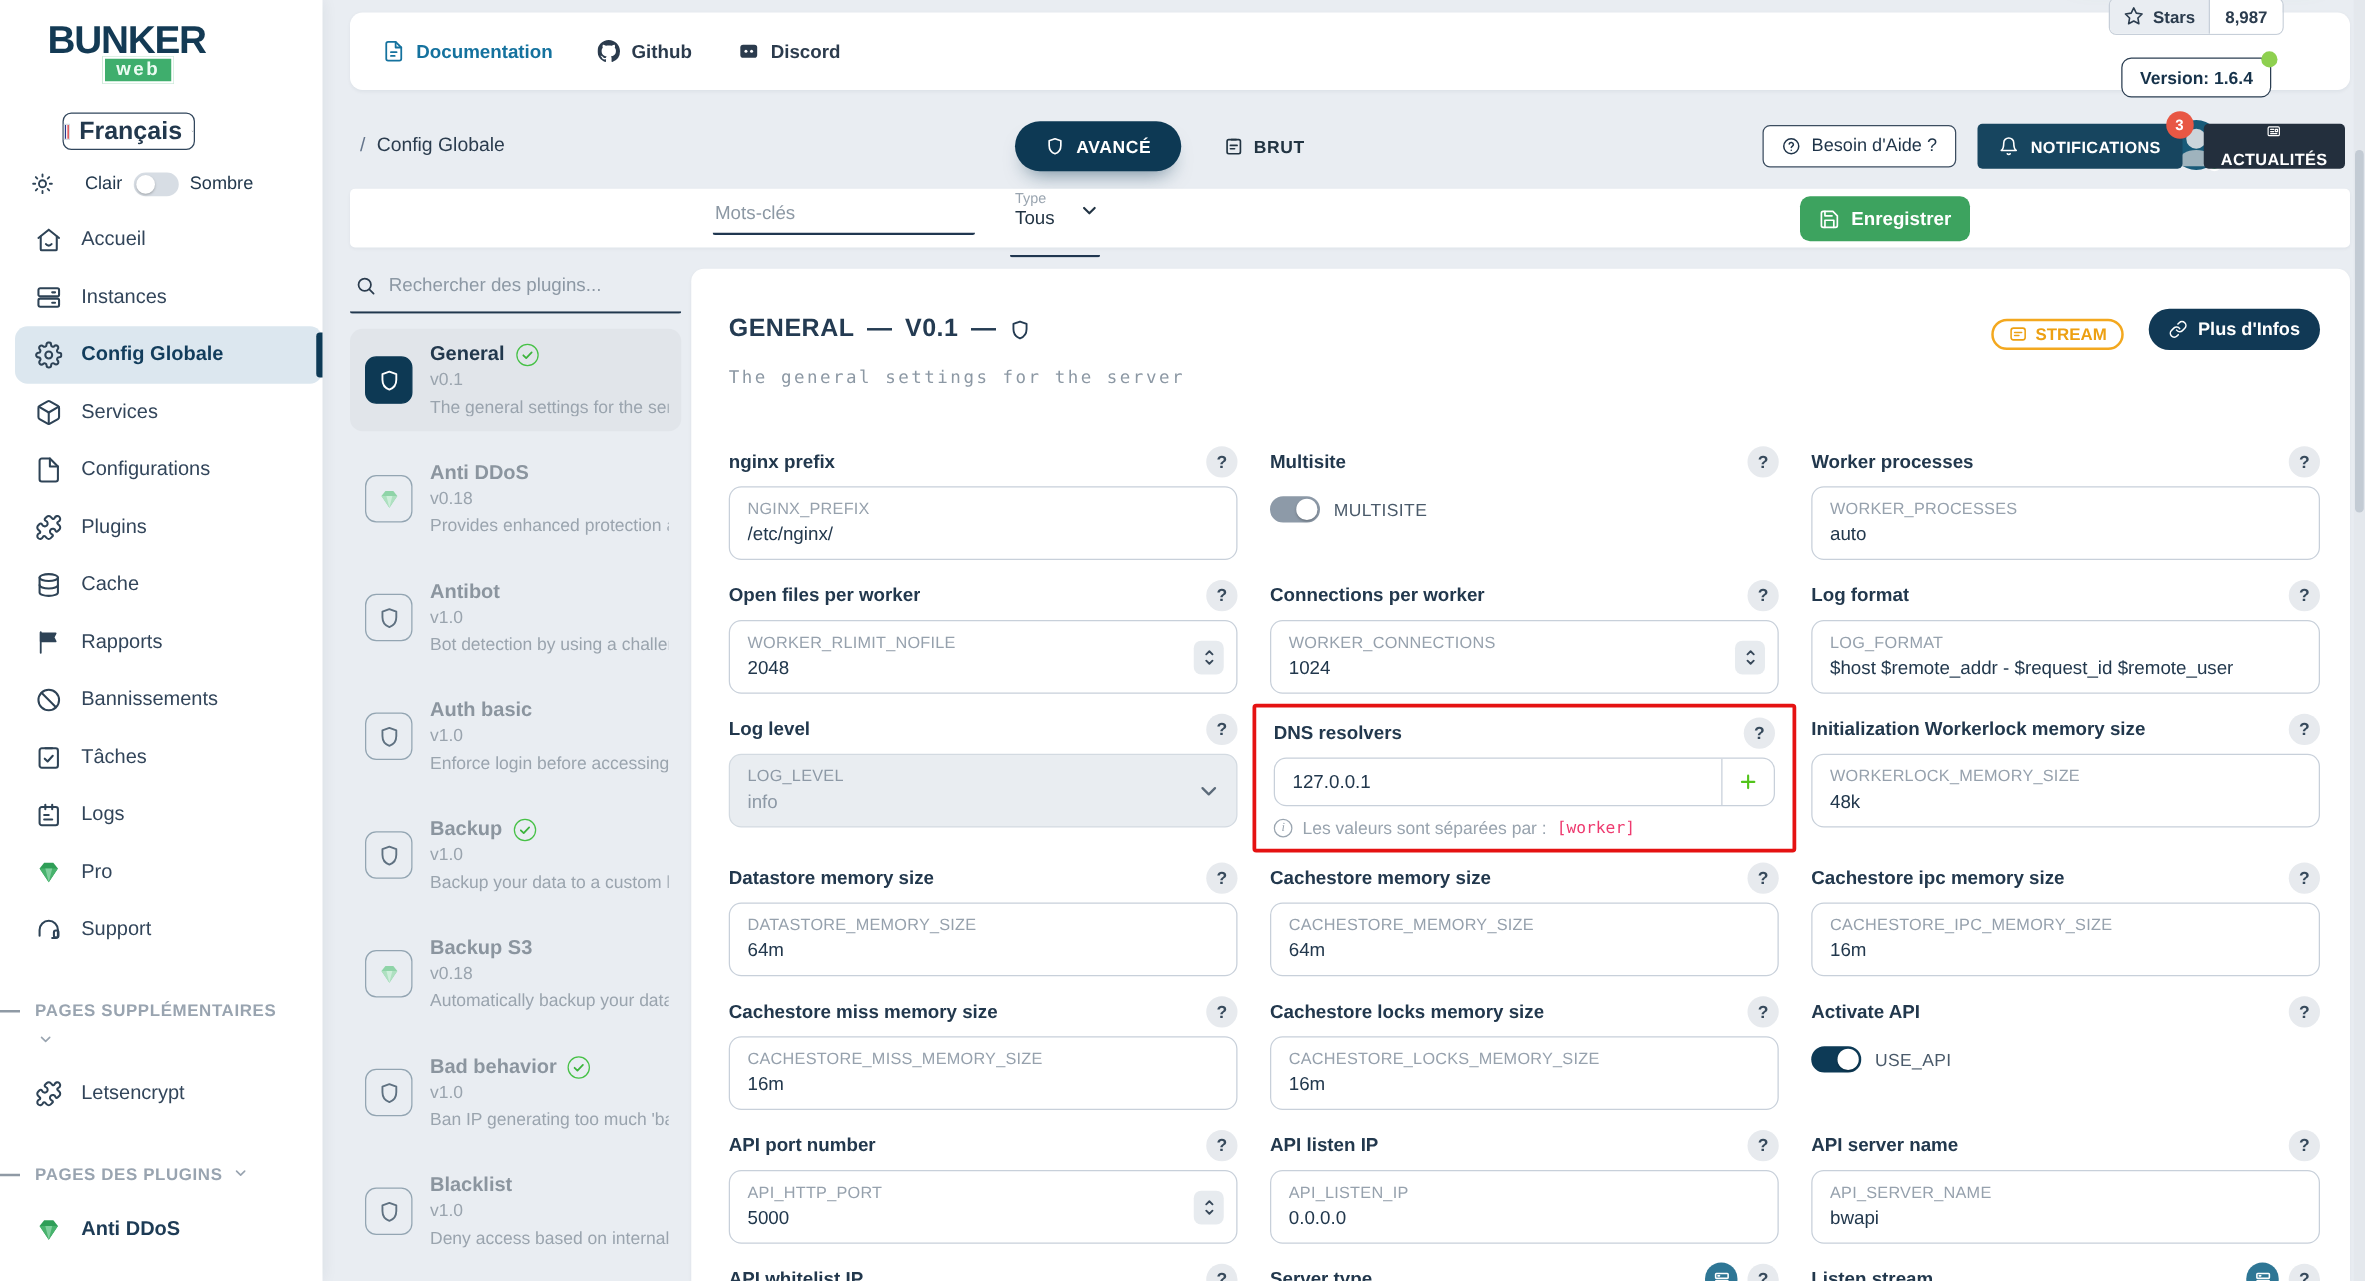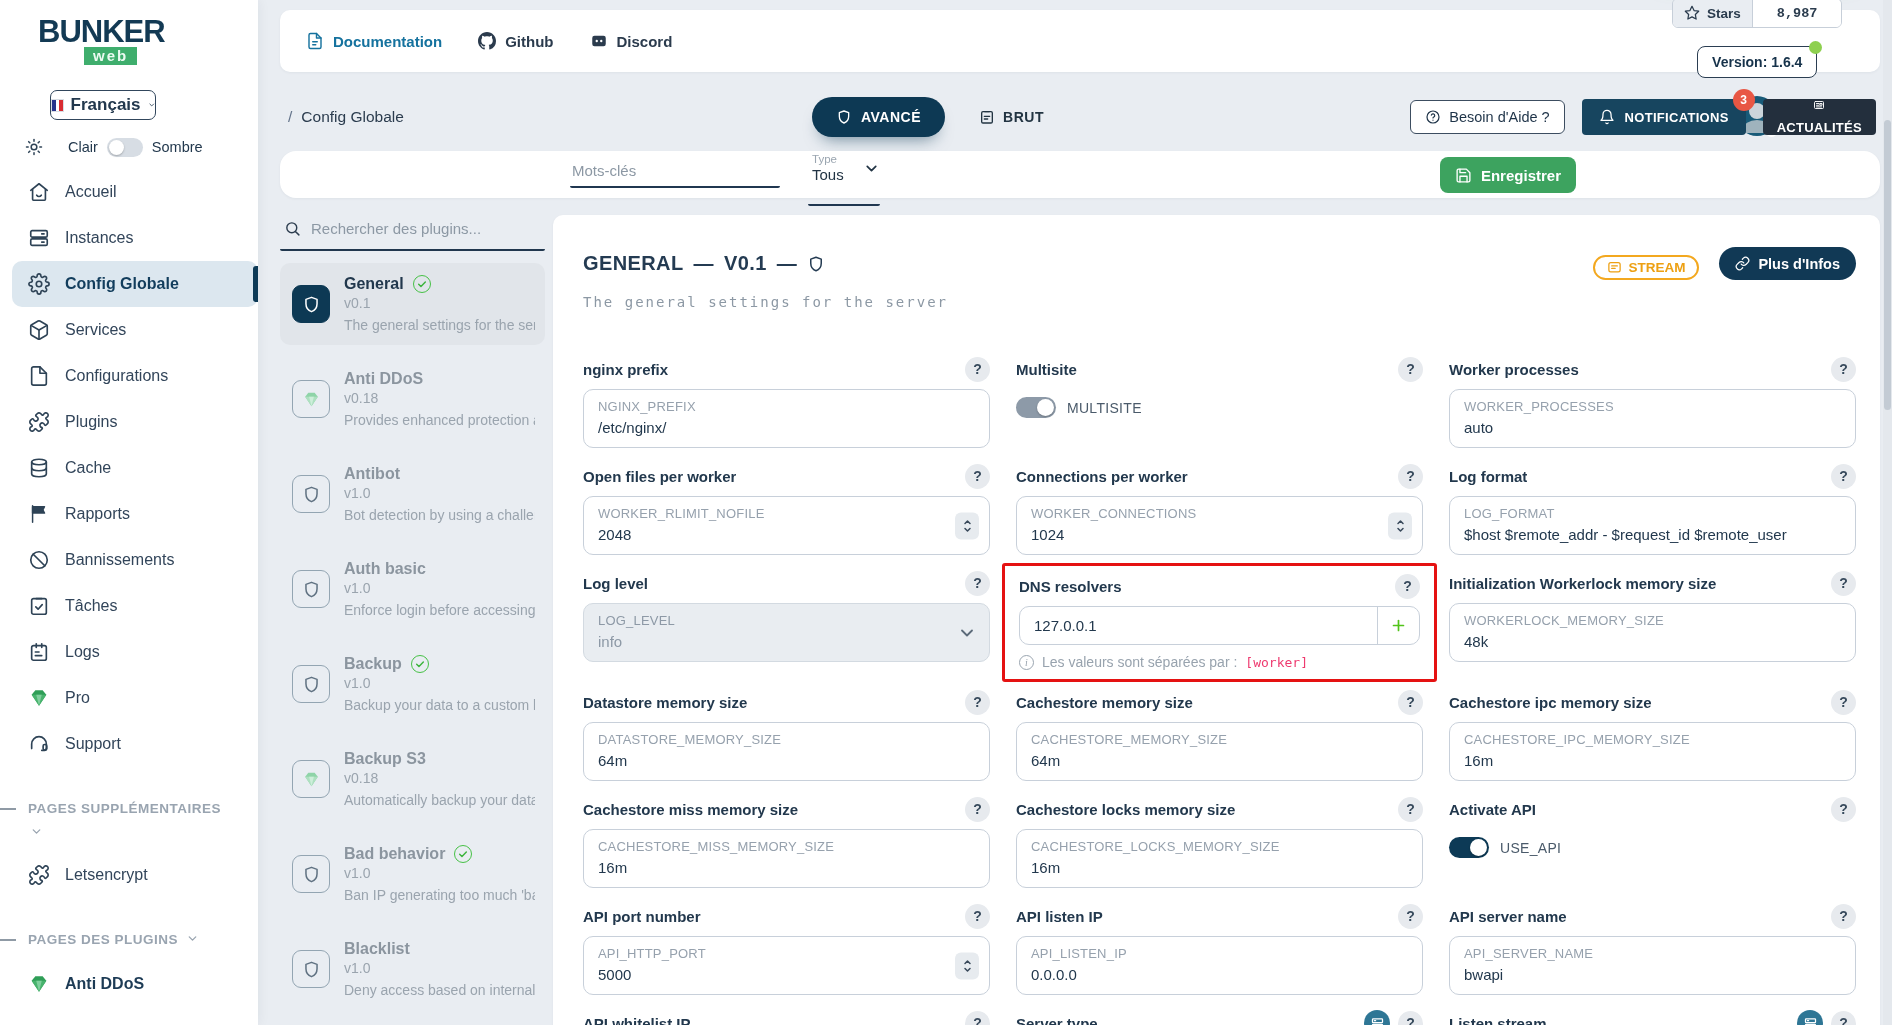--- a/index.html
+++ b/index.html
@@ -5,21 +5,21 @@
   * { margin:0; padding:0; box-sizing:border-box; }
   html,body { width:1892px; height:1025px; }
   body { font-family:"Liberation Sans", sans-serif; background:#e9edf2; color:#22384d; overflow:hidden; }
   .app { position:relative; width:1892px; height:1025px; display:flex; overflow:hidden; background:#e9edf2; }
 
   
   .sidebar { width:258px; flex:none; background:#fff; position:relative; z-index:3; box-shadow:0 0 12px rgba(20,40,60,.07); }
   .logo { position:relative; margin:14px 0 0 38px; width:150px; height:52px; }
   .logo-main { font-size:31px; font-weight:900; letter-spacing:-1px; color:#133a54; }
   .logo-web { position:absolute; left:44px; top:31px; background:#3fae6d; color:#ecfbf2; font-size:15px; font-weight:700; letter-spacing:2px; padding:0 9px 1px; border:2px solid #fff; }
-  .lang { margin:24px 0 0 50px; width:106px; height:30px; border:1px solid #31465c; border-radius:7px; background:#fff; display:flex; align-items:center; justify-content:center; gap:7px; font-size:17px; font-weight:600; color:#22384d; cursor:pointer; }
+  .lang { margin:24px 0 0 50px; width:106px; height:30px; border:1px solid #31465c; border-radius:7px; background:#fff; display:flex; align-items:center; justify-content:center; gap:7px; font-size:20px; font-weight:600; color:#22384d; cursor:pointer; }
   .flag { width:19px; height:13px; display:flex; border:1px solid #d8dde3; }
   .flag i { flex:1; } .flag i:nth-child(1){background:#26348b;} .flag i:nth-child(2){background:#fff;} .flag i:nth-child(3){background:#d92c31;}
   .chev { width:12px; height:12px; }
   .theme { margin:17px 0 0 24px; display:flex; align-items:center; font-size:14.5px; color:#22384d; }
   .theme .sun { width:20px; height:20px; color:#2e4356; margin-right:24px; }
   .tg { position:relative; border-radius:11px; cursor:pointer; flex:none; }
   .tg .knob { position:absolute; top:2px; background:#fff; border-radius:50%; box-shadow:0 1px 2px rgba(0,0,0,.25); }
   .tg-theme { width:36px; height:19px; background:#d7dde4; margin:0 9px; }
   .tg-theme .knob { width:15px; height:15px; left:2px; }
   .nav { margin-top:12px; }
@@ -40,21 +40,21 @@
   .top-links { display:flex; align-items:center; gap:36px; }
   .top-link { display:flex; align-items:center; gap:9px; font-size:15px; font-weight:600; color:#2b3b4d; cursor:pointer; }
   .top-link .ic { width:18px; height:18px; }
   .top-link.doc { color:#15729e; }
   .top-right { margin-left:auto; display:flex; align-items:center; gap:18px;flex-direction:column; }
   .pro-btn { display:flex; align-items:center; gap:12px; background:#35a166; color:#fff; font-size:13.5px; letter-spacing:2px; font-family:"DejaVu Sans Mono", monospace; padding:9px 20px; border-radius:8px; cursor:pointer; box-shadow:0 0 0 5px rgba(61,163,95,.16), 0 0 18px 3px rgba(61,163,95,.55); }
   .pro-btn .ic { width:16px; height:16px; }
   .stars { display:flex; border:1px solid #c7cfd9; border-radius:6px; overflow:hidden; font-size:13.5px; font-weight:700; color:#2b3c4e; cursor:pointer; }
   .stars .s-l { display:flex; align-items:center; gap:7px; background:#e9edf2; padding:6px 11px; border-right:1px solid #c7cfd9; }
   .stars .s-l .ic { width:16px; height:16px; }
-  .stars .s-r { background:#fff; padding:6px 24px; display:flex; align-items:center;font-family:Liberation Mono, monospace; }
+  .stars .s-r { background:#fff; padding:6px 12px; display:flex; align-items:center; }
   .version { position:relative; border:1.6px solid #2b3e52; border-radius:8px; padding:7px 14px; font-size:14px; font-weight:700; color:#16324a; background:#fff; }
   .version .vdot { position:absolute; top:-6px; right:-6px; width:13px; height:13px; border-radius:50%; background:#8ed04f; }
   .avatar { position:relative; width:40px; height:40px; border-radius:50%; background:#185a78; cursor:pointer; overflow:visible; }
   .avatar .head { position:absolute; left:12px; top:7px; width:16px; height:16px; border-radius:50%; background:#ccd5db; }
   .avatar .body { position:absolute; left:6px; top:24px; width:28px; height:18px; border-radius:50% 50% 45% 45%; background:#9fb3bd; clip-path:inset(0 0 5px 0); }
   .avatar .adot { position:absolute; right:-1px; bottom:-1px; width:13px; height:13px; border-radius:50%; background:#2fd060; border:2px solid #fff; }
 
   .header-row { margin:25px 12px 0 22px; height:40px; position:relative; display:flex; align-items:center; }
   .breadcrumb { margin-left:8px; display:flex; gap:9px; font-size:15.5px; }
   .breadcrumb .slash { color:#64748b; } .breadcrumb .bc-label { color:#2b3c4e; }
@@ -64,21 +64,21 @@
   .raw-btn { display:flex; align-items:center; gap:8px; color:#223442; font-size:14px; font-weight:800; letter-spacing:.5px; cursor:pointer; }
   .hdr-right { position:absolute; right:4px; top:2px; display:flex; align-items:center; gap:17px; }
   .help-btn { height:34px; display:flex; align-items:center; gap:8px; border:1.3px solid #3c4d60; border-radius:6px; background:#fff; padding:0 14px; font-size:14.5px; color:#1e3348; cursor:pointer; }
   .help-btn .ic { width:16px; height:16px; }
   .notif-btn { position:relative; height:36px; display:flex; align-items:center; gap:10px; background:#17455f; color:#fff; border-radius:4px; padding:0 17px; font-size:13px; font-weight:700; letter-spacing:.3px; cursor:pointer; }
   .notif-btn .ic { width:16px; height:16px; }
   .badge { position:absolute; top:-10px; right:-9px; width:22px; height:22px; border-radius:50%; background:#e85744; color:#fff; font-size:12px; font-weight:700; display:flex; align-items:center; justify-content:center; }
   .news-btn { height:36px; display:flex; align-items:center; gap:9px; background:#232f3d; color:#fff; border-radius:4px; padding:0 14px; font-size:13px; font-weight:700; letter-spacing:.3px; cursor:pointer;flex-direction:column; }
   .news-btn .ic { width:16px; height:16px; }
 
-  .filter-card { margin:14px 12px 0 22px; height:47px; background:#fff; border-radius:16px; box-shadow:0 1px 3px rgba(16,42,67,.05); position:relative; display:flex; align-items:center; }
+  .filter-card { margin:14px 12px 0 22px; height:47px; background:#fff; border-radius:4px; box-shadow:0 1px 3px rgba(16,42,67,.05); position:relative; display:flex; align-items:center; }
   .kw-wrap { position:absolute; left:290px; top:9px; width:210px; border-bottom:2px solid #203750; border-radius:2px; padding:2px 2px 6px; }
   .kw-wrap input { border:none; outline:none; width:100%; font:15px "Liberation Sans",sans-serif; color:#22384d; background:transparent; }
   .kw-wrap input::placeholder, .pl-search input::placeholder { color:#8c98a4; opacity:1; }
   .type-wrap { position:absolute; left:528px; top:0px; width:72px; height:55px; border-bottom:2px solid #203750; border-radius:2px; cursor:pointer; }
   .type-label { position:absolute; left:4px; top:2px; font-size:11.5px; color:#9aa5b0; }
   .type-value { position:absolute; left:4px; top:15px; font-size:15px; color:#223444; }
   .type-wrap .chev { position:absolute; right:0px; top:9px; width:17px; height:17px; color:#223444; }
   .save-btn { position:absolute; right:304px; top:6px; height:36px; display:flex; align-items:center; gap:9px; background:#3da35f; color:#fff; border-radius:8px; padding:0 15px; font-size:15px; font-weight:700; cursor:pointer; }
   .save-btn .ic { width:17px; height:17px; }
 

